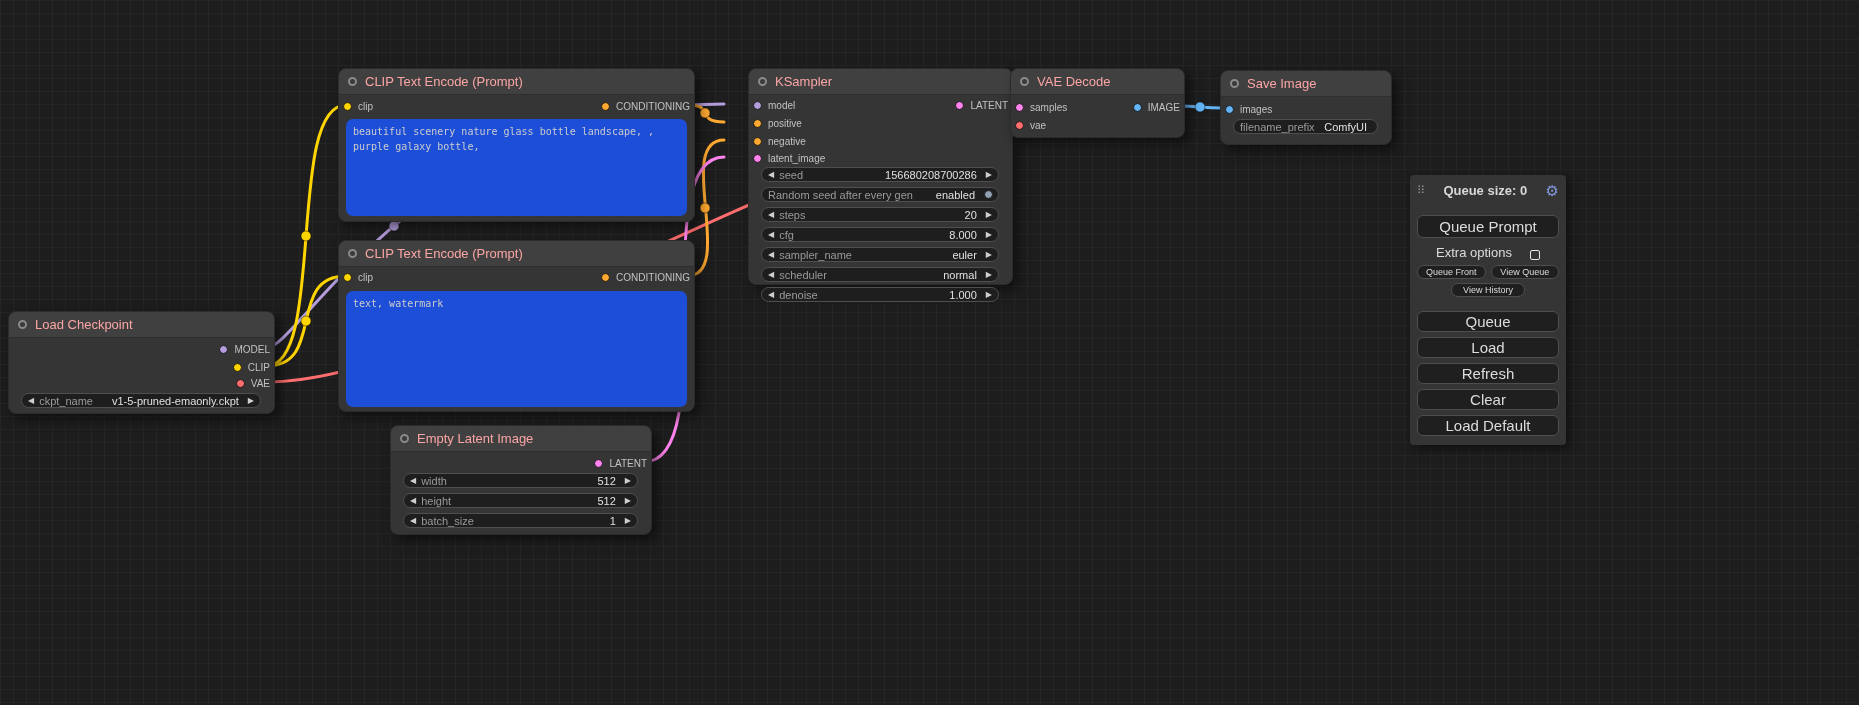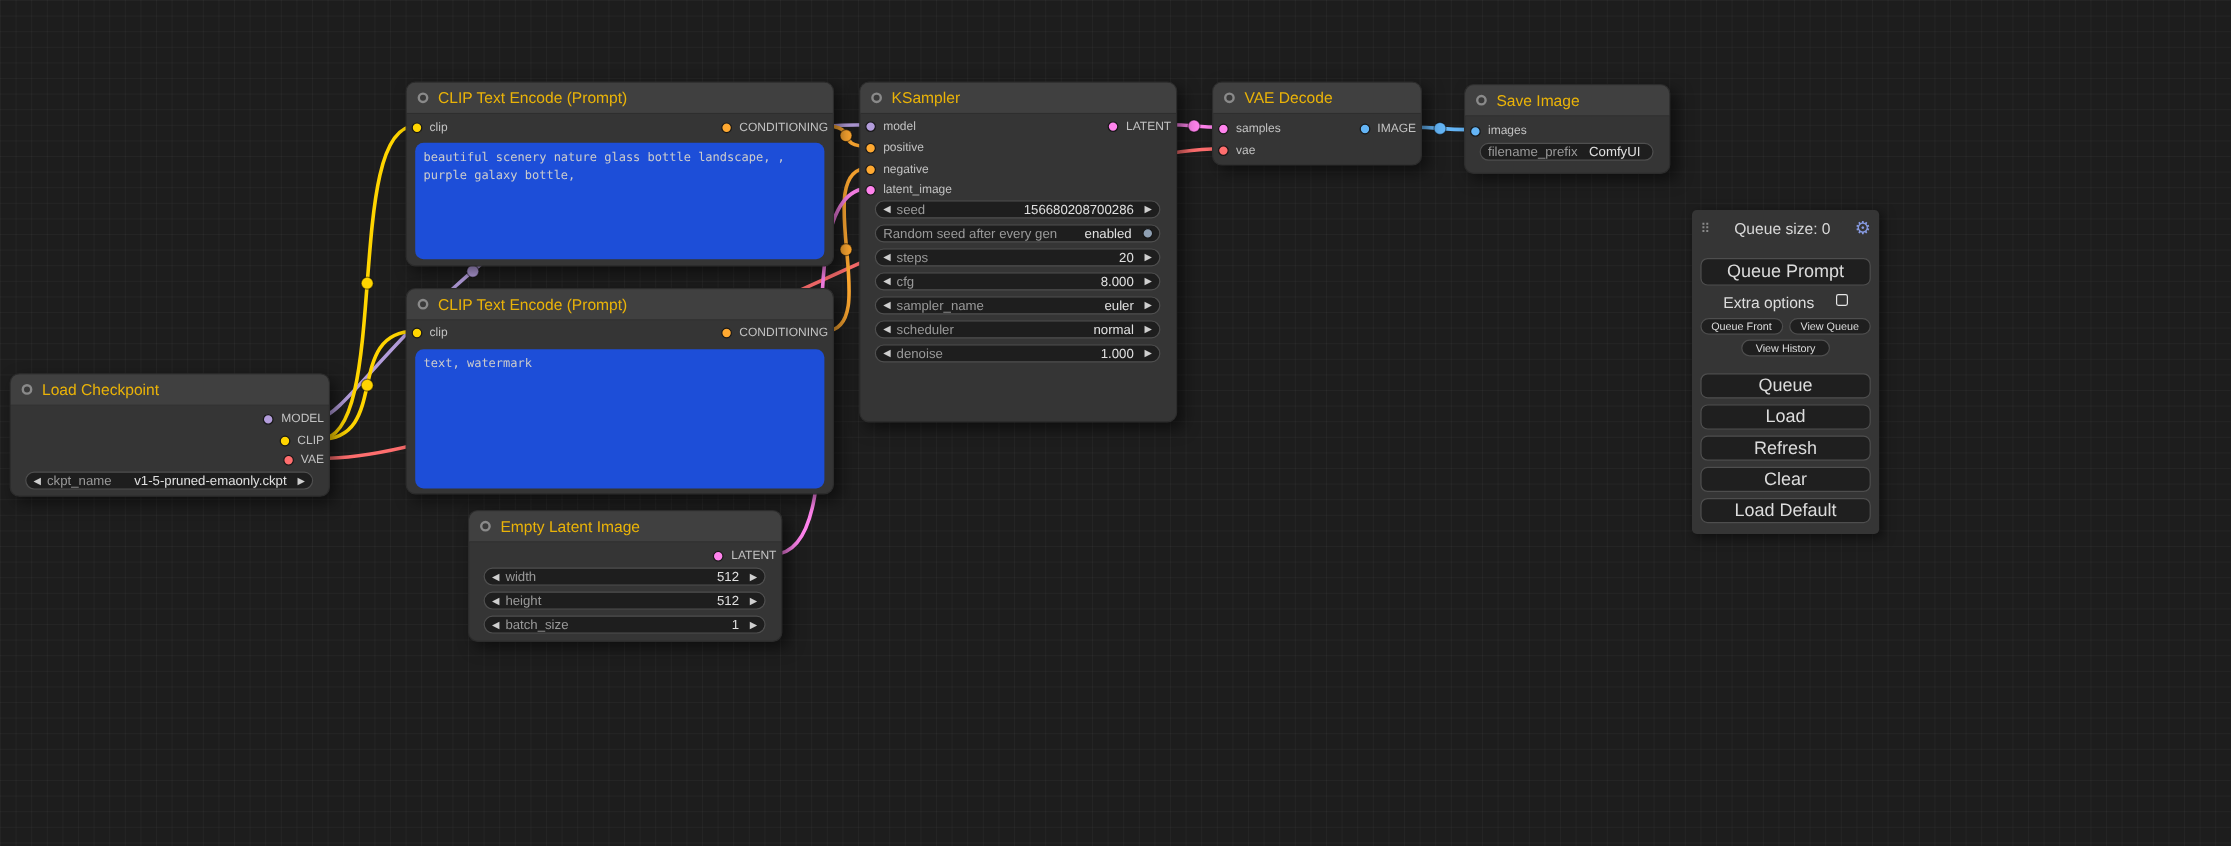--- a/index.html
+++ b/index.html
@@ -19,21 +19,21 @@
   .f-model { fill:#B39DDB; } .f-clip { fill:#FFD500; } .f-vae { fill:#FF6E6E; }
   .f-cond { fill:#FFA931; } .f-latent { fill:#FF83ED; } .f-image { fill:#64B5F6; }
   .wdot { stroke:rgba(0,0,0,0.45); stroke-width:1; }
 
   .node { position:absolute; background:#353535; border-radius:8px; z-index:2;
           box-shadow:5px 5px 12px rgba(0,0,0,0.5); border:1px solid #2c2c2c; }
   .node-header { height:26px; display:flex; align-items:center; gap:8px; padding:0 9px;
                  background:#404040; border-radius:7px 7px 0 0; border-bottom:1px solid #2e2e2e; cursor:move; }
   .collapse-dot { width:9px; height:9px; border-radius:50%; background:#3a3a3a;
                   border:2px solid #8a8a8a; flex:none; }
-  .node-title { font-size:13px; color:#eab308; white-space:nowrap;text-align:right; }
+  .node-title { font-size:13px; color:#fca5a5; white-space:nowrap;text-align:right; }
 
   .slot { position:absolute; display:flex; align-items:center; gap:6px; height:14px;
           font-size:10px; color:#c2c2c2; white-space:nowrap; }
   .slot.in  { left:4px; }
   .slot.out { right:4px; flex-direction:row-reverse; }
   .dot { width:9px; height:9px; border-radius:50%; flex:none; border:1px solid #171717; cursor:crosshair; }
   .c-model { background:#B39DDB; } .c-clip { background:#FFD500; } .c-vae { background:#FF6E6E; }
   .c-cond { background:#FFA931; } .c-latent { background:#FF83ED; } .c-image { background:#64B5F6; }
 
   .widget { height:15px; background:#1e1e1e; border:1px solid #4f4f4f; border-radius:8px;
@@ -50,27 +50,27 @@
 
   .prompt-box { position:absolute; left:7px; right:7px; background:#1d4ed8; border-radius:7px;
                 padding:5px 7px; font-family:"DejaVu Sans Mono",monospace; font-size:10px;
                 line-height:1.5; color:#cccccc; white-space:pre-wrap; overflow:hidden; cursor:text; }
 
   .menu { position:absolute; left:1410px; top:175px; width:156px; background:#353535;
           border-radius:4px; box-shadow:3px 3px 10px rgba(0,0,0,0.5);
           padding:6px 7px 9px; z-index:3; color:#ddd; }
   .menu-header { display:flex; align-items:center; height:18px; }
   .drag-handle { color:#8a8a8a; font-size:11px; cursor:grab; flex:none; }
-  .queue-size { flex:1; text-align:center; font-size:13px; color:#d8d8d8; }
+  .queue-size { flex:1; text-align:center; font-size:13px; color:#d8d8d8;font-weight:bold; }
   .gear { color:#8699E0; font-size:15px; line-height:1; cursor:pointer; flex:none; }
   .btn { display:block; width:100%; background:#1f1f1f; border:1px solid #4e4e4e;
          border-radius:6px; color:#dcdcdc; font-family:inherit; cursor:pointer; line-height:1; }
   .btn.big { height:23px; font-size:15px; margin-top:16px; }
   .btn.action { height:21px; font-size:15px; margin-top:5px; }
-  .extra-row { display:flex; align-items:flex-start; justify-content:center; gap:18px;
+  .extra-row { display:flex; align-items:flex-end; justify-content:center; gap:18px;
                margin-top:7px; font-size:13px; }
   .checkbox { width:10px; height:10px; border:1.5px solid #e6e6e6; border-radius:2px;
               background:transparent; display:inline-block; cursor:pointer; }
   .small-row { display:flex; gap:5px; margin-top:5px; }
   .btn.small { flex:1; height:14px; font-size:9px; border-radius:7px; padding:0; }
   .center-row { display:flex; justify-content:center; margin-top:4px; }
   .center-row .btn.small { flex:none; width:74px; }
   .action-gap { height:9px; }
 </style>
 </head>
@@ -180,21 +180,21 @@
       </div>
       <div class="widget">
         <span class="arrow">◀</span>
         <span class="wlabel">batch_size</span>
         <span class="wvalue">1</span>
         <span class="arrow">▶</span>
       </div>
     </div>
   </div>
 
-  <div class="node" style="left:716px;top:68px;width:265px;height:284px">
+  <div class="node" style="left:748px;top:68px;width:265px;height:217px">
     <div class="node-header">
       <span class="collapse-dot"></span>
       <span class="node-title">KSampler</span>
     </div>
     <div class="slot in" style="top:29px">
       <span class="dot c-model"></span>
       <span class="slot-label">model</span>
     </div>
     <div class="slot out" style="top:29px">
       <span class="slot-label">LATENT</span>

